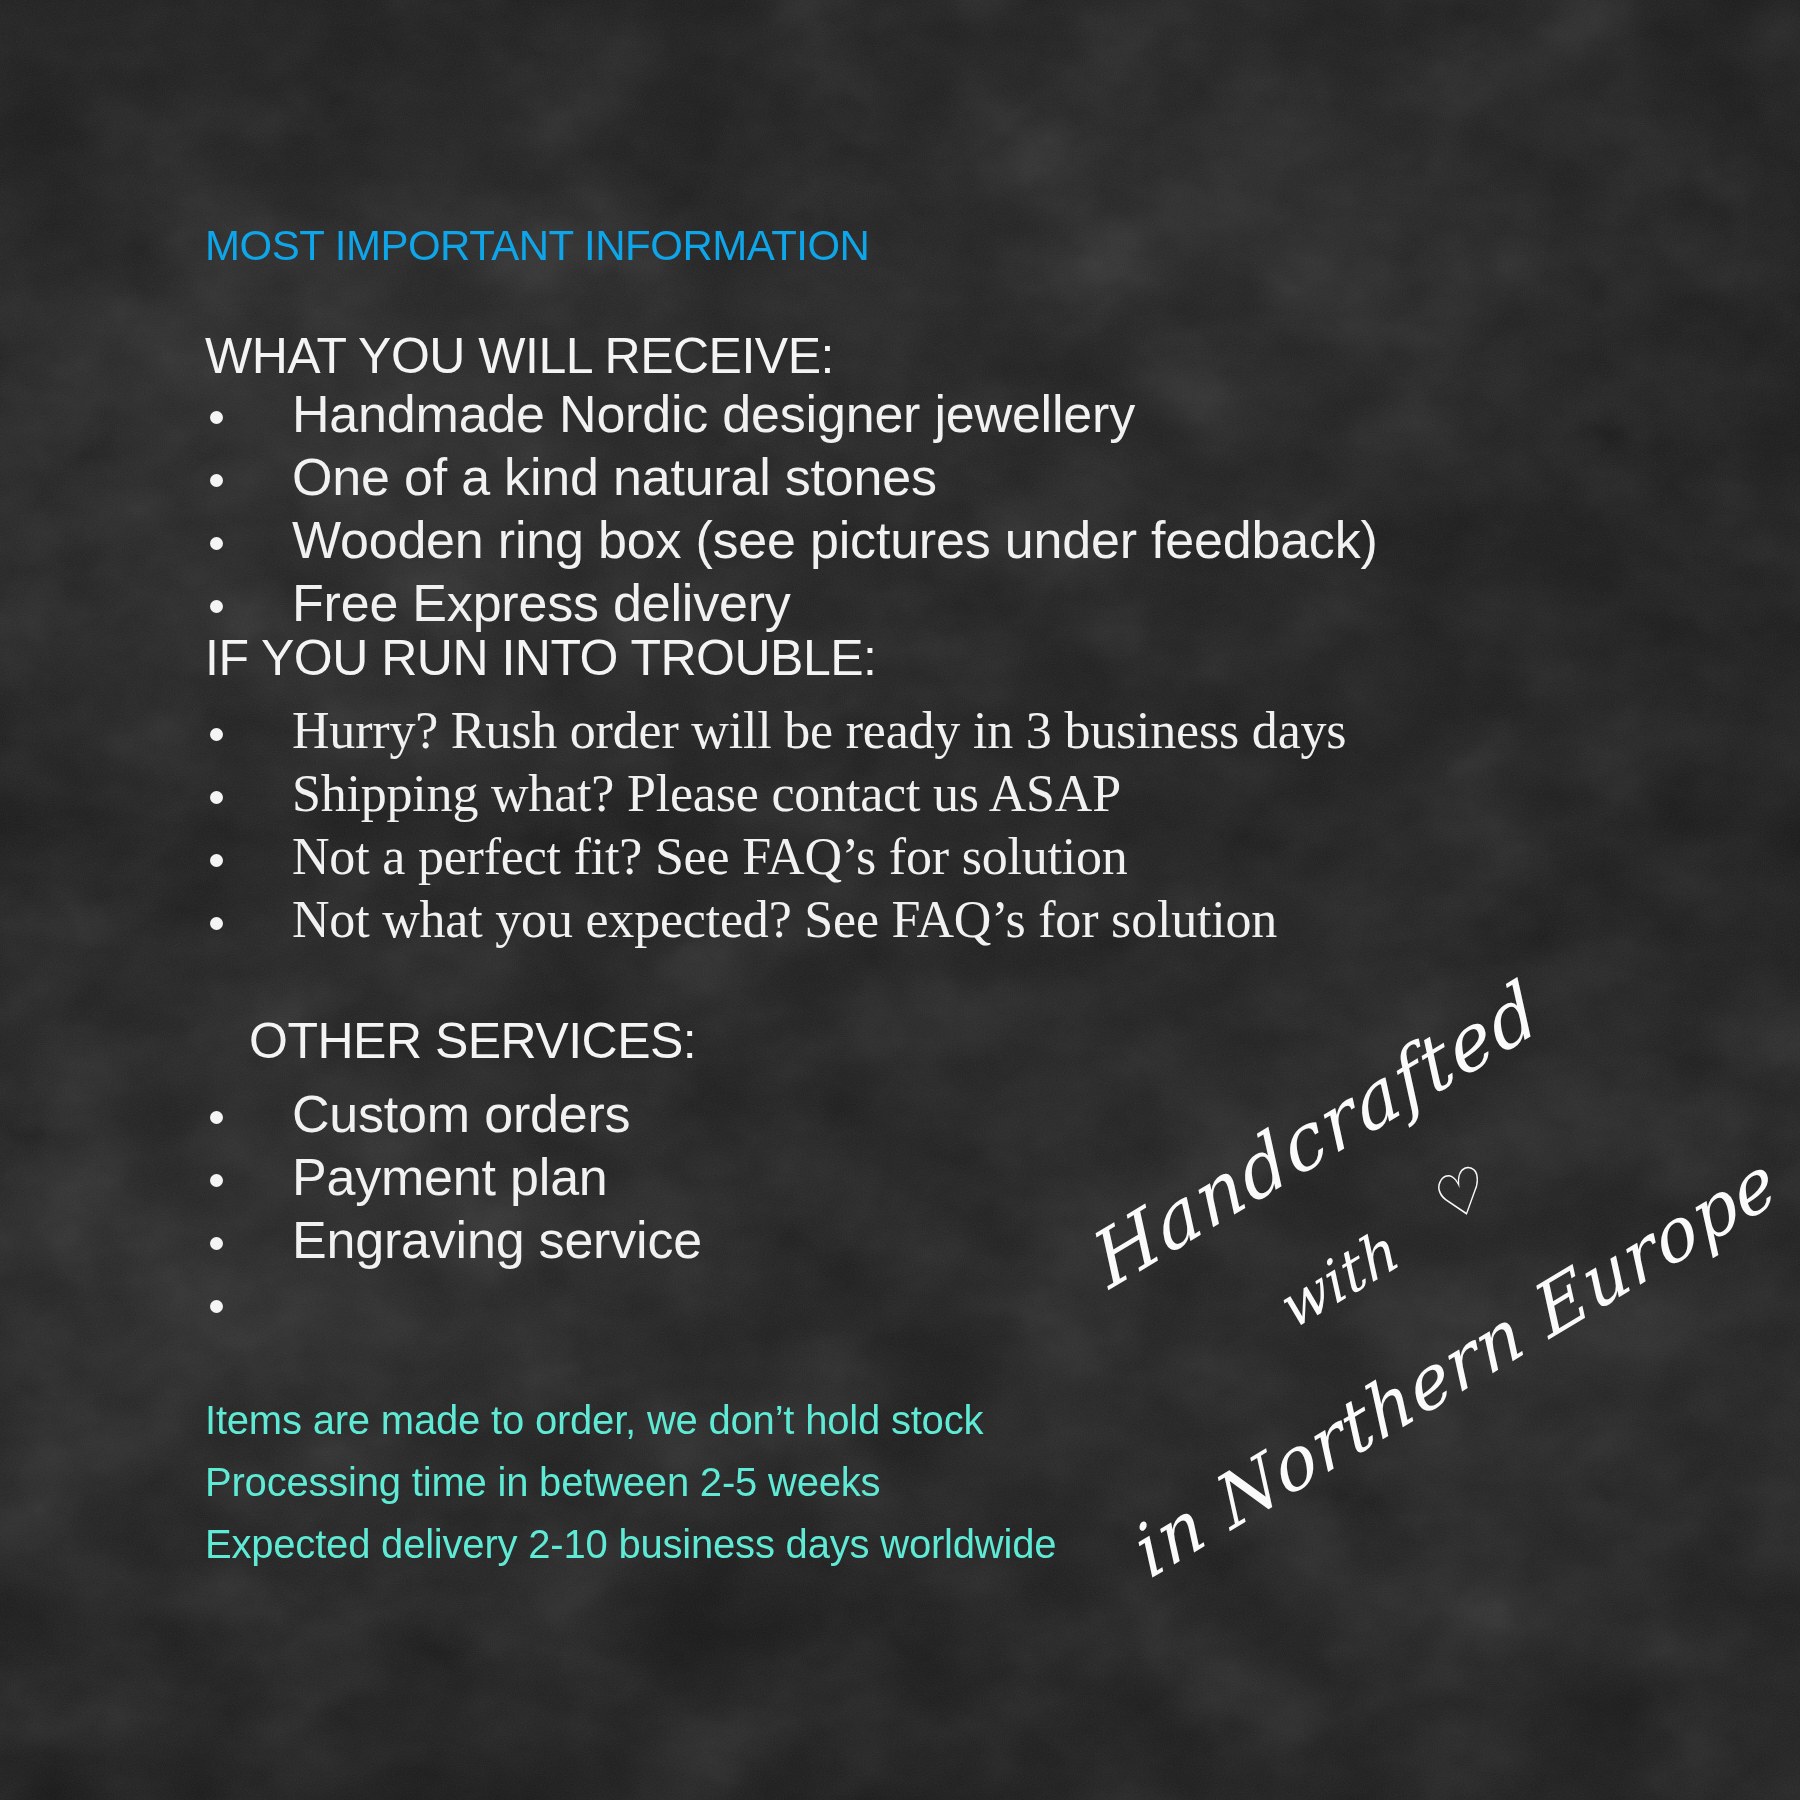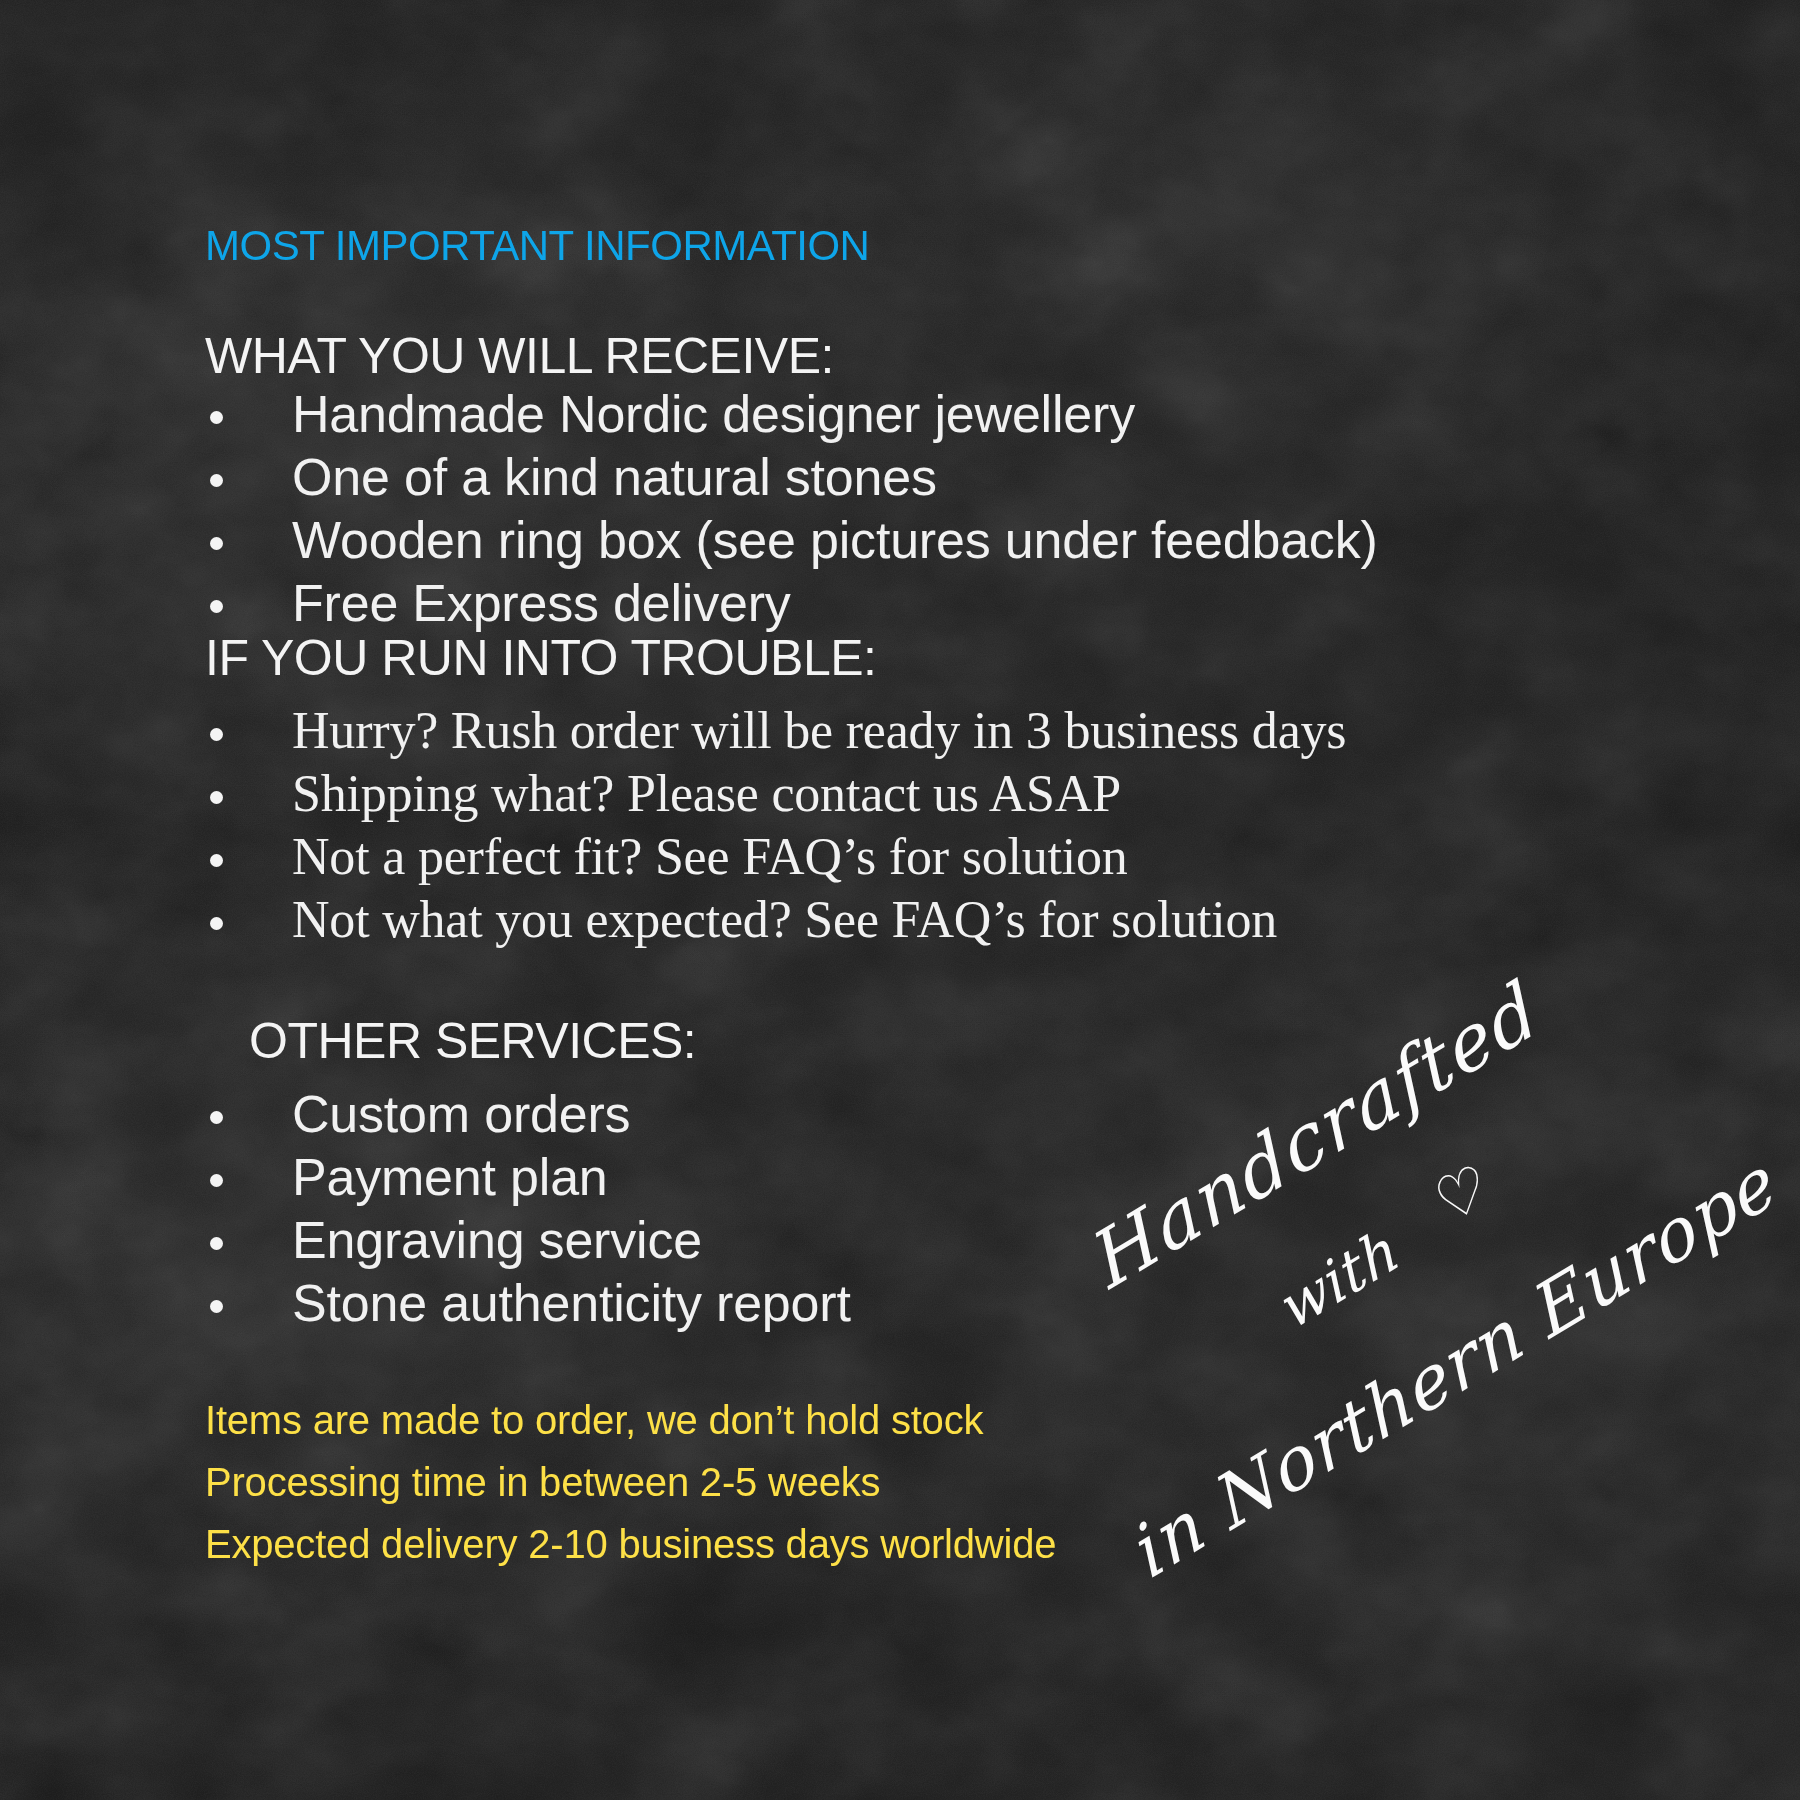--- a/index.html
+++ b/index.html
@@ -48,21 +48,21 @@
   .bullet-item{
     height:63px;display:flex;align-items:center;
     font-size:52px;letter-spacing:-0.2px;color:#f1f1f1;
   }
   .dot{
     width:13px;height:13px;border-radius:50%;background:#f4f4f4;
     flex:0 0 13px;margin-left:5px;margin-right:69px;transform:translateY(4px);
   }
   .footer-block{margin-top:55px;}
   .footer-line{
-    font-size:40px;line-height:62px;letter-spacing:-0.2px;color:#fde047;
+    font-size:40px;line-height:62px;letter-spacing:-0.2px;color:#5eead4;
   }
 
   
   .script-block{
     position:absolute;left:1386px;top:1250px;width:760px;z-index:2;
     transform:translate(-50%,-50%) rotate(-31deg);
     text-align:center;color:#fafafa;
     font-family:"DejaVu Serif", serif;font-style:italic;
   }
   .s-line{height:135px;display:flex;align-items:center;justify-content:center;}
@@ -158,21 +158,20 @@
         <li class="bullet-item">
           <span class="dot"></span>
           <span class="li-text">Payment plan</span>
         </li>
         <li class="bullet-item">
           <span class="dot"></span>
           <span class="li-text">Engraving service</span>
         </li>
         <li class="bullet-item">
           <span class="dot"></span>
-          <span class="li-text">Stone authenticity report</span>
         </li>
       </ul>
   </section>
 
   <div class="footer-block">
       <div class="footer-line">Items are made to order, we don’t hold stock</div>
       <div class="footer-line">Processing time in between 2-5 weeks</div>
       <div class="footer-line">Expected delivery 2-10 business days worldwide</div>
     </div>
 

